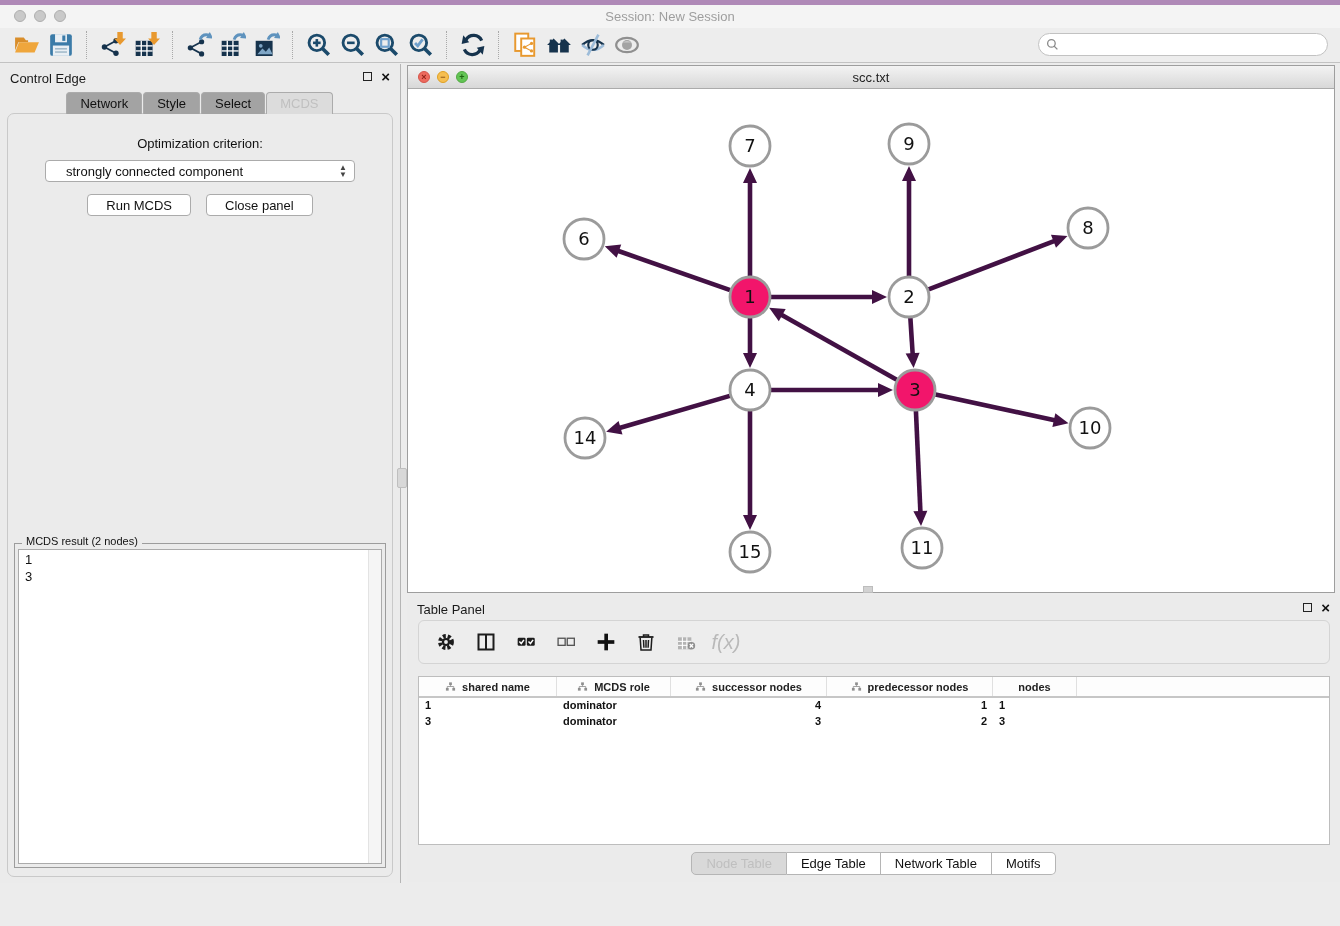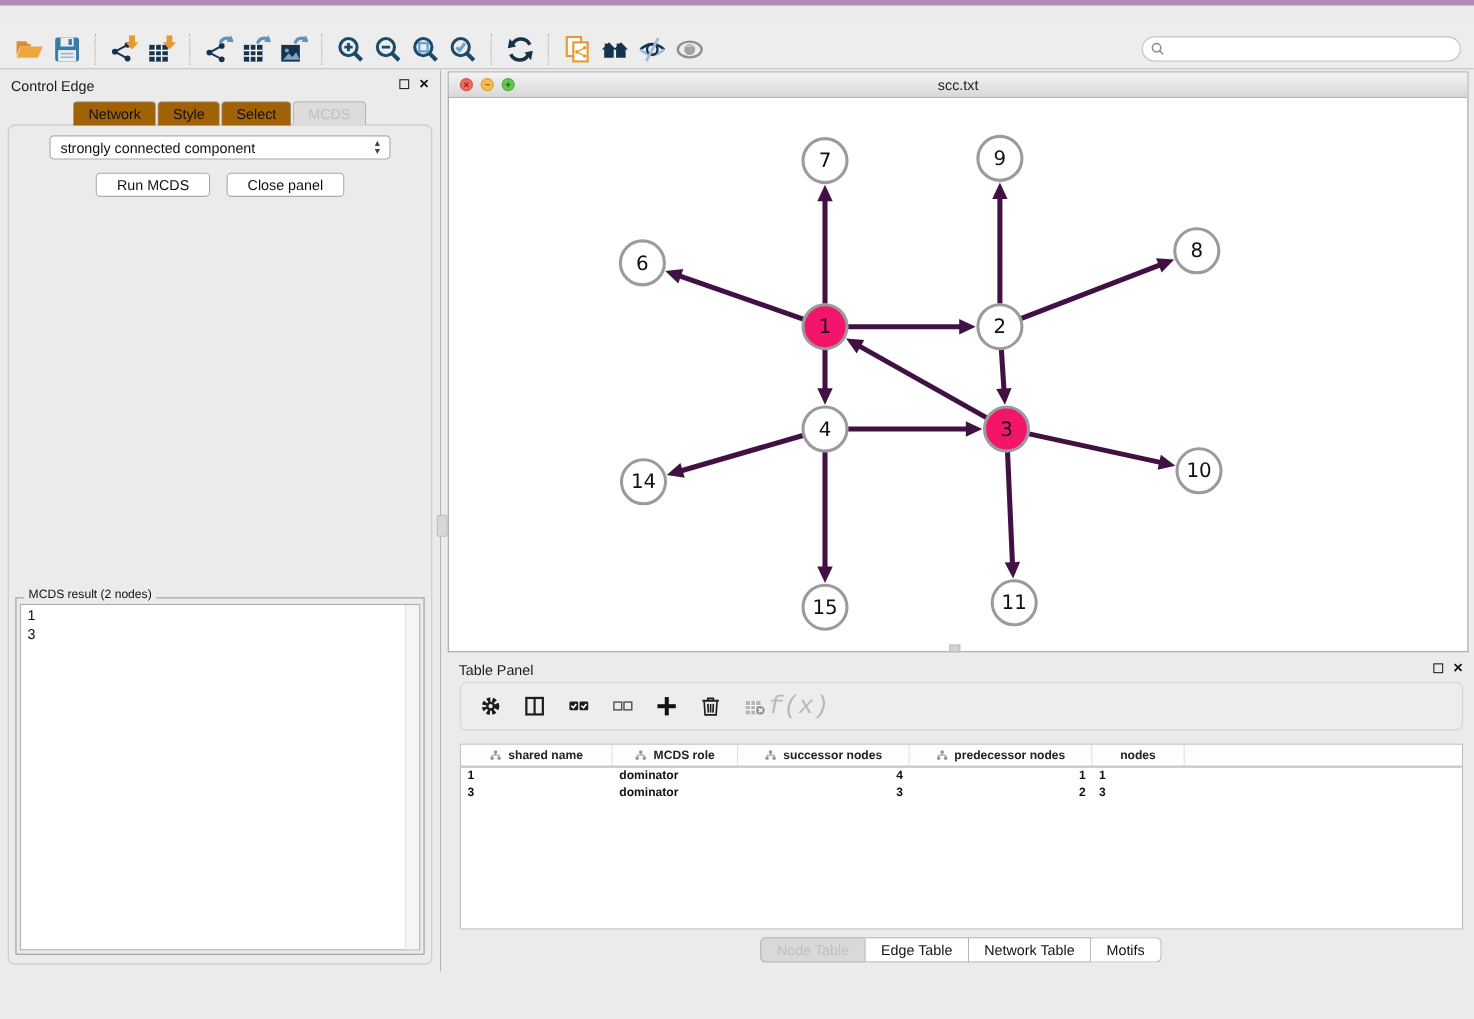--- a/index.html
+++ b/index.html
@@ -19,28 +19,28 @@
               border:1px solid #C2C2C2;border-radius:12px;display:flex;align-items:center;padding-left:7px;box-sizing:border-box;}
   #search-input{border:none;outline:none;flex:1;font-size:12px;background:transparent;margin-left:4px;}
   
   #control-panel{position:absolute;left:0;top:64px;width:401px;height:819px;background:#EBEBEB;border-right:1px solid #B5B5B5;box-sizing:border-box;}
   .panel-head{position:relative;height:26px;}
   .panel-head .ptitle{position:absolute;left:10px;top:7px;font-size:13px;color:#1a1a1a;}
   .win-icons{position:absolute;right:10px;top:7px;display:flex;gap:9px;align-items:center;}
   .sq-icon{width:9px;height:9px;border:1.6px solid #222;display:inline-block;box-sizing:border-box;}
   .x-icon{font-size:15px;font-weight:bold;line-height:11px;color:#111;}
   .tabs-row{display:flex;justify-content:center;margin-top:2px;position:relative;z-index:2;}
-  .tab{font-size:13px;padding:3px 13px;background:#a16207;border:1px solid #ABABAB;border-bottom:none;
+  .tab{font-size:13px;padding:3px 13px;background:#a3a3a3;border:1px solid #ABABAB;border-bottom:none;
        border-radius:4px 4px 0 0;margin-right:1px;color:#111;}
   .tab.sel{background:#DCDCDC;color:#C0C0C0;}
   #cp-body{position:absolute;left:7px;right:7px;top:49px;bottom:6px;background:#EBEBEB;
            border:1px solid #C9C9C9;border-radius:7px;}
   #opt-label{text-align:center;font-size:13px;margin-top:22px;}
   #opt-select{position:relative;margin:9px auto 0;width:310px;height:22px;background:#fff;border:1px solid #ABABAB;
-              border-radius:4px;font-size:13px;display:flex;align-items:center;padding-left:9px;box-sizing:border-box;}
+              border-radius:4px;font-size:13px;display:flex;align-items:center;padding-left:20px;box-sizing:border-box;}
   .stepper{position:absolute;right:7px;top:3px;display:flex;flex-direction:column;line-height:7px;font-size:8px;color:#444;}
   #cp-buttons{display:flex;justify-content:center;gap:15px;margin-top:12px;}
   .cpbtn{font-size:13px;background:#fff;border:1px solid #ABABAB;border-radius:4px;height:22px;padding:0 18px;color:#111;}
   #result-fieldset{position:absolute;left:6px;right:6px;top:429px;bottom:8px;border:1px solid #9C9C9C;}
   #result-legend{position:absolute;left:7px;top:-9px;background:#EBEBEB;padding:0 4px;font-size:11px;}
   #result-area{position:absolute;left:3px;right:3px;top:5px;bottom:3px;background:#fff;border:1px solid #ABABAB;
                font-size:13px;line-height:17px;padding:1px 6px;white-space:pre;box-sizing:border-box;}
   #result-scrollbar{position:absolute;right:4px;top:6px;bottom:4px;width:12px;background:#F5F5F5;border-left:1px solid #E3E3E3;}
   
   #net-window{position:absolute;left:407px;top:65px;width:928px;height:528px;background:#fff;
@@ -50,21 +50,21 @@
       display:flex;align-items:center;justify-content:center;line-height:1;}
   #net-title{position:absolute;left:0;top:4px;width:100%;text-align:center;font-size:13px;color:#222;}
   #network-canvas{position:absolute;left:0;top:22px;}
   #net-handle{position:absolute;left:455px;bottom:-1px;width:8px;height:5px;background:#D2D2D2;border:1px solid #BDBDBD;}
   #split-handle{position:absolute;left:397px;top:468px;width:8px;height:18px;background:#D8D8D8;border:1px solid #BFBFBF;border-radius:2px;}
   
   #table-panel{position:absolute;left:407px;top:595px;width:933px;height:287px;background:#EBEBEB;}
   #tp-toolbar{position:absolute;left:11px;right:10px;top:25px;height:44px;background:#EDEDED;border:1px solid #D4D4D4;
               border-radius:6px;display:flex;align-items:center;padding-left:14px;box-sizing:border-box;gap:14px;}
   .tpbtn{width:26px;height:26px;display:flex;align-items:center;justify-content:center;background:none;border:none;padding:0;}
-  .fx{font-family:Liberation Mono, monospace;font-style:italic;font-size:23px;color:#B9B9B9;}
+  .fx{font-family:Liberation Sans, sans-serif;font-style:italic;font-size:20px;color:#B9B9B9;}
   #data-table{position:absolute;left:11px;right:10px;top:81px;bottom:37px;background:#fff;border:1px solid #BDBDBD;overflow:hidden;font-weight:bold;}
   #thead{display:flex;border-bottom:2px solid #C6C6C6;height:19px;background:#FDFDFD;}
   .th{display:flex;align-items:center;justify-content:center;gap:6px;font-size:11px;color:#222;
       border-right:1px solid #E0E0E0;box-sizing:border-box;position:relative;}
   .trow{display:flex;height:16px;font-size:11px;}
   .td{box-sizing:border-box;padding:1px 6px 0 6px;overflow:hidden;white-space:nowrap;}
   .bottom-tabs{position:absolute;left:0;right:0;bottom:7px;display:flex;justify-content:center;}
   .btab{font-size:13px;padding:3px 14px;background:#fff;border:1px solid #B5B5B5;border-left:none;color:#111;}
   .btab:first-child{border-left:1px solid #B5B5B5;border-radius:5px 0 0 5px;}
   .btab:last-child{border-radius:0 5px 5px 0;}
@@ -78,20 +78,28 @@
   .green-dot{width:11px;height:11px;border-radius:50%;background:#2E9E3C;}
   button{font-family:inherit;cursor:default;}
 </style>
 </head>
 <body>
 
 <div id="app">
 
   <div id="purple-strip"></div>
 
+  <div id="titlebar">
+    <div class="lights">
+      <span class="light"></span>
+      <span class="light"></span>
+      <span class="light"></span>
+    </div>
+    <div id="window-title">Session: New Session</div>
+  </div>
 
   <div id="toolbar">
       <button class="tbtn">
         <svg width="26" height="26" viewBox="0 0 24 24">
           <path d="M1 5h8l2 2.5h2v2H4L1 17z" fill="#D98E2B"></path>
           <path d="M4.5 9.5H23L19 19H1z" fill="#EFA63C"></path>
         </svg>
       </button>
       <button class="tbtn">
         <svg width="26" height="26" viewBox="0 0 24 24">
@@ -266,20 +274,21 @@
         <span class="x-icon">×</span>
       </span>
     </div>
     <div class="tabs-row" id="cp-tabs">
         <div class="tab">Network</div>
         <div class="tab">Style</div>
         <div class="tab">Select</div>
         <div class="tab sel">MCDS</div>
       </div>
     <div id="cp-body">
+      <div id="opt-label">Optimization criterion:</div>
       <div id="opt-select">
         <span>strongly connected component</span>
         <span class="stepper">
             <span>▲</span>
             <span>▼</span>
           </span>
       </div>
       <div id="cp-buttons">
         <button class="cpbtn">Run MCDS</button>
         <button class="cpbtn">Close panel</button>

